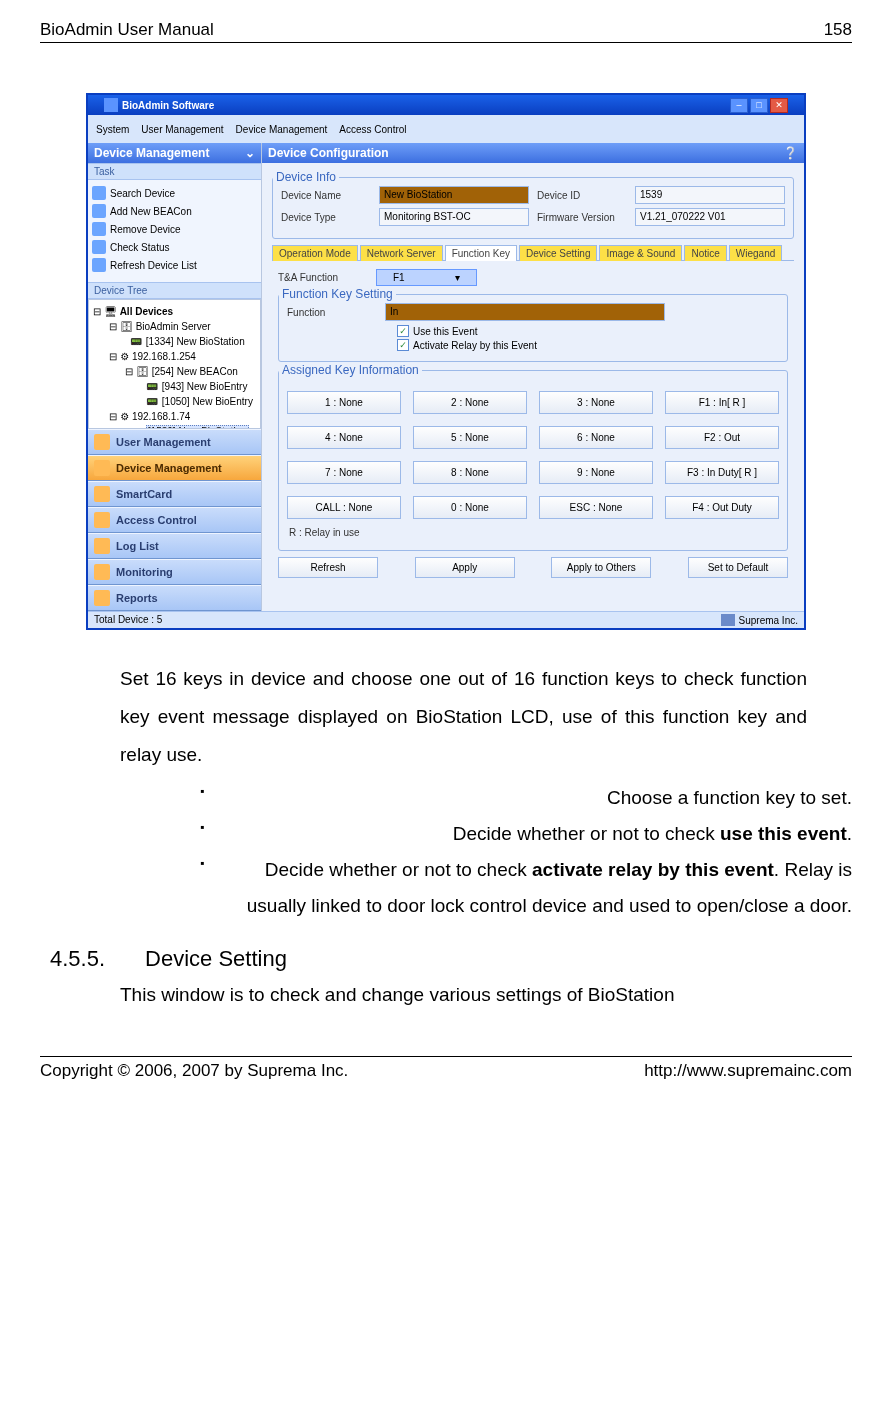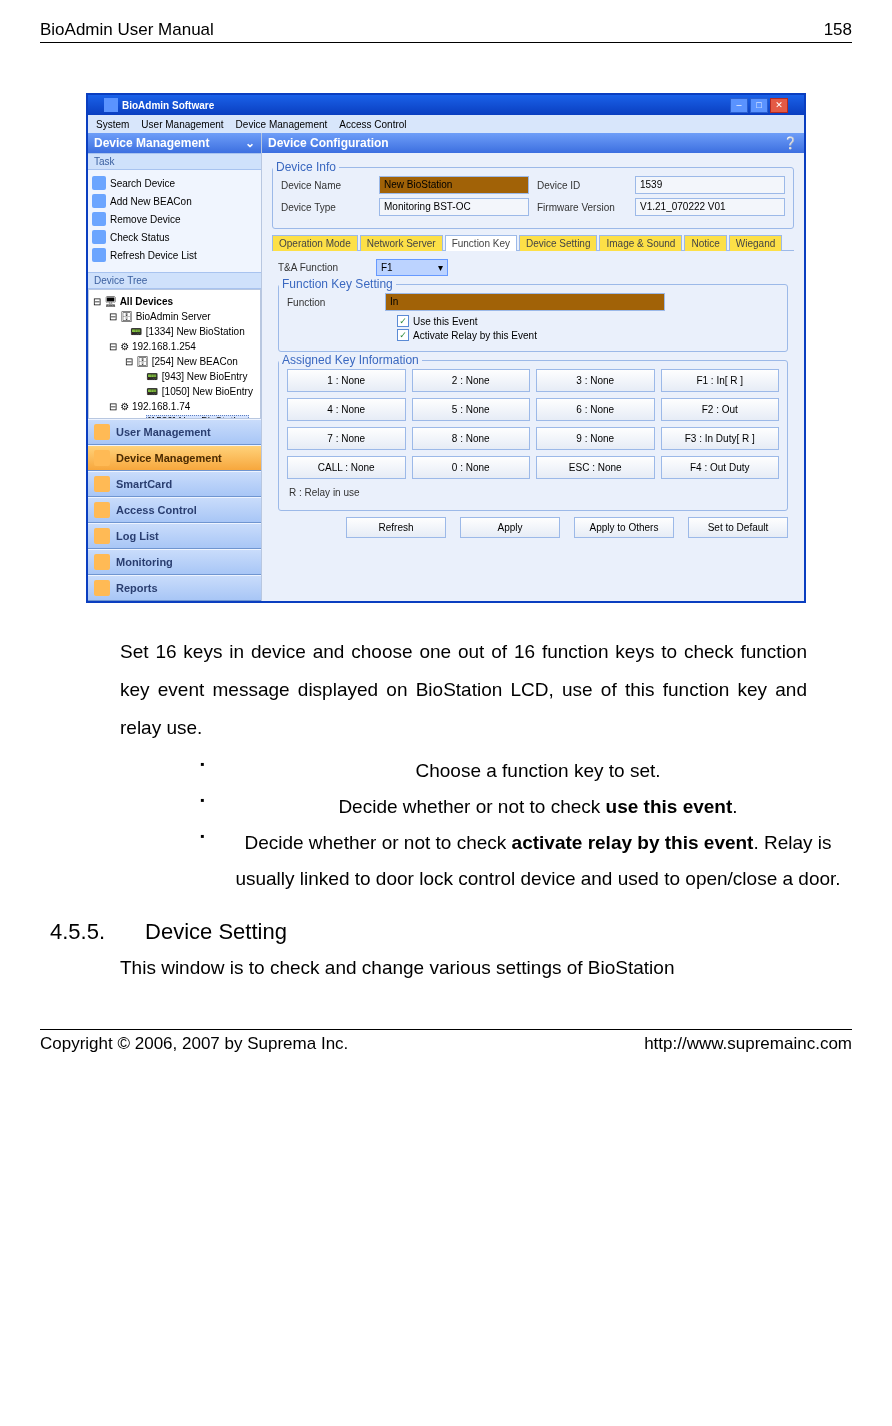--- a/index.html
+++ b/index.html
@@ -58,21 +58,21 @@
     display:flex; align-items:center; justify-content:center;
     color:#fff; font-size:9px;
   }
   .win-btn.close { background:#e45a45; border-color:#b52a20; }
   .menubar {
     background:#d8e6fb;
     padding:2px 8px;
     display:flex;
     gap:12px;
     color:#000;
-    height:18px;
+    height:28px;
     align-items:center;
   }
   .menubar span { font-size:10px; }
   .app-body { display:flex; background:#e8edf6; }
   .left-pane { width:200px; }
   .pane-title {
     background: linear-gradient(#6e9ef8, #3c6fe0);
     color:#fff; font-weight:bold;
     padding:3px 6px;
     font-size:12px;
@@ -115,41 +115,41 @@
   .lbl { width:90px; color:#333; }
   .tbox { background:#a16207; border:1px solid #9cb9e8; padding:2px 4px; height:18px; flex:0 0 150px;}
   .tbox.ro { background:#f3f6fb; }
   .tabs { display:flex; gap:2px; margin-top:4px; }
   .tab {
     background:#fde047; border:1px solid #9cb9e8; border-bottom:none;
     padding:2px 6px; font-size:10px; color:#444;
   }
   .tab.active { background:#fff; font-weight:normal; }
   .tab-panel { background:#eaf0fb; border-top:1px solid #9cb9e8; padding:8px 6px; margin-top:-1px;}
-  .sel-combo { background:#fff; border:1px solid #6699ff; padding:2px 4px; width:72px; display:flex; justify-content:space-between; align-items:center;}
+  .sel-combo { background:#fff; border:1px solid #6699ff; padding:2px 16px; width:101px; display:flex; justify-content:space-between; align-items:center;}
   .sel-combo.blue { background:#bcd3ff; }
   .check { display:flex; align-items:center; gap:4px; margin:2px 0 2px 110px; }
   .chkbox { width:12px; height:12px; border:1px solid #5b8bd5; background:#fff; display:flex; align-items:center; justify-content:center; color:#2e8b3d; font-size:9px;}
-  .key-grid { display:grid; grid-template-columns: repeat(4, 1fr); gap:6px; }
+  .key-grid { display:grid; grid-template-columns: repeat(4, 1fr); gap:12px;margin-top:12px; }
   .key-btn { background:linear-gradient(#fefefe,#e6ecf6); border:1px solid #9cb9e8; text-align:center; padding:5px 2px; font-size:10px;}
   .relay-note { margin:8px 0 4px 2px; color:#333; }
-  .bottom-btns { display:flex; gap:14px; justify-content:flex-end; margin-top:4px; }
+  .bottom-btns { display:flex; gap:14px; justify-content:space-between; margin-top:4px; }
   .btn { background:linear-gradient(#fefefe,#e6ecf6); border:1px solid #9cb9e8; padding:4px 12px; font-size:10px; width:100px; text-align:center;}
   .statusbar { background:#d8e6fb; border-top:1px solid #a8c3ef; display:flex; justify-content:space-between; padding:2px 6px; font-size:10px;}
   .sup { display:flex; align-items:center; gap:4px;}
   .sup-logo { width:14px;height:12px;background:#6b8ac9;}
   
   .body-text {
     margin: 0 45px 0 80px;
     font-size: 19px;
     line-height: 2.0;
     text-align: justify;
   }
   .bullets { margin: 6px 0 0 120px; font-size:19px; line-height:1.9; }
-  .bullets li { list-style: none; position:relative; padding-left:24px; text-align:center;}
+  .bullets li { list-style: none; position:relative; padding-left:24px; text-align:right;}
   .bullets li::before { content:"▪"; position:absolute; left:0; top:0; font-size:12px; }
   .sec-head { display:flex; gap:40px; font-size:22px; margin:22px 0 12px 10px; }
   .sec-body { margin:0 45px 0 80px; font-size:19px; }
 </style>
 </head>
 <body>
 
 <div class="page">
 
   <div class="header-line">
@@ -330,20 +330,27 @@
             <div class="bottom-btns">
               <div class="btn">Refresh</div>
               <div class="btn">Apply</div>
               <div class="btn">Apply to Others</div>
               <div class="btn">Set to Default</div>
             </div>
           </div>
         </div>
       </div>
     </div>
+    <div class="statusbar">
+      <span>Total Device : 5</span>
+      <span class="sup">
+          <span class="sup-logo"></span>
+          <span>Suprema Inc.</span>
+        </span>
+    </div>
   </div>
 
   <p class="body-text">Set 16 keys in device and choose one out of 16 function keys to check function key event message displayed on BioStation LCD, use of this function key and relay use.</p>
 
   <ul class="bullets">
     <li>Choose a function key to set.</li>
     <li><span>Decide whether or not to check </span><b>use this event</b><span>.</span></li>
     <li><span>Decide whether or not to check </span><b>activate relay by this event</b><span>. Relay is usually linked to door lock control device and used to open/close a door.</span></li>
   </ul>
 

